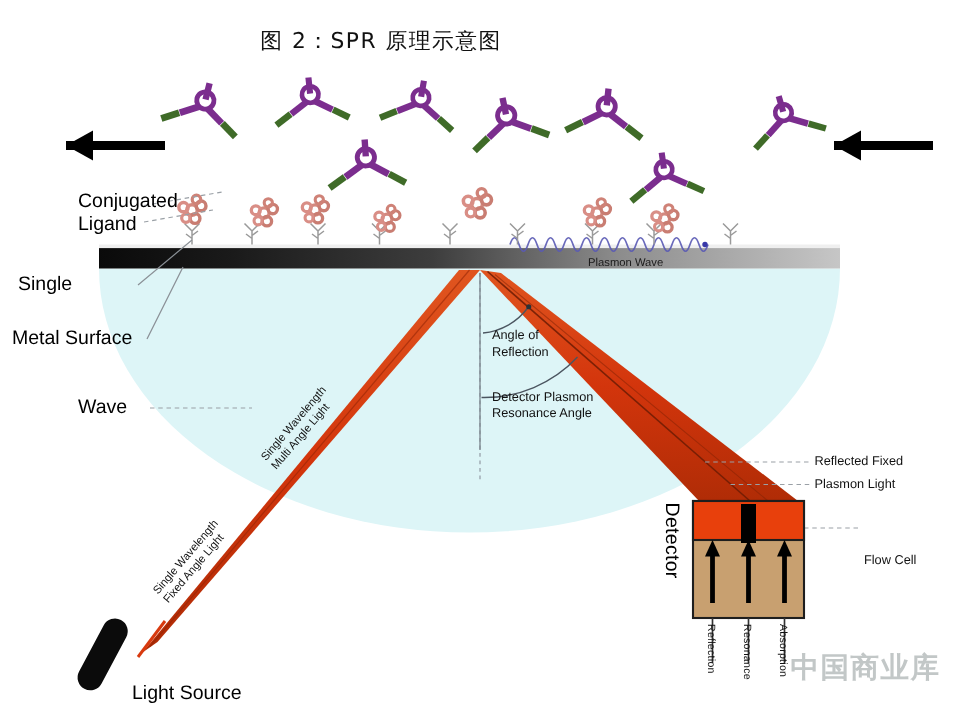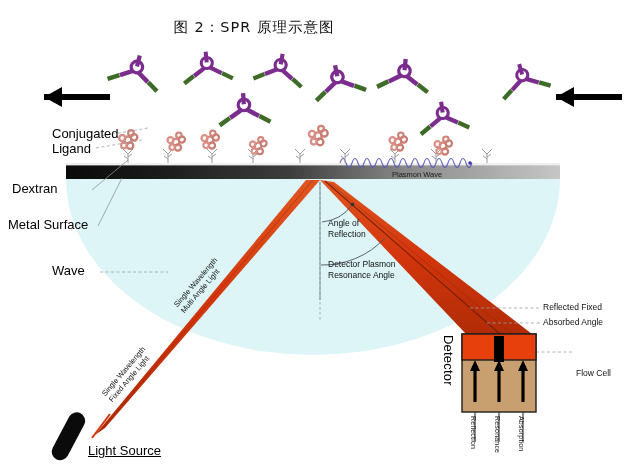--- a/index.html
+++ b/index.html
@@ -182,48 +182,49 @@
       </g>
       <line x1="475" y1="412" x2="475" y2="442" stroke="#333" stroke-width="1.1"></line>
       <line x1="499" y1="412" x2="499" y2="442" stroke="#333" stroke-width="1.1"></line>
       <line x1="523" y1="412" x2="523" y2="442" stroke="#333" stroke-width="1.1"></line>
     </g>
   </svg>
 
   <div class="abs lbl" style="left:8px;top:126px;text-align:left;margin-left:44px;">Conjugated
 Ligand</div>
 
-  <div class="abs lbl" style="left:12px;top:181px;">Dextran</div>
+  <div class="abs lbl" style="left:12px;top:181px;">Single</div>
 
   <div class="abs lbl" style="left:8px;top:217px;">Metal Surface</div>
 
   <div class="abs lbl" style="left:52px;top:263px;">Wave</div>
 
-  <div class="abs lbl" style="left:88px;top:443px;text-decoration:underline;">Light Source</div>
+  <div class="abs lbl" style="left:88px;top:454px;">Light Source</div>
 
   <div class="abs lbl-xs" style="left:392px;top:170px;color:#1a1a1a;font-size:7.5px;">Plasmon Wave</div>
 
   <div class="abs lbl-sm" style="left:328px;top:218px;">Angle of
 Reflection</div>
 
   <div class="abs lbl-sm" style="left:328px;top:259px;">Detector Plasmon
 Resonance Angle</div>
 
   <div class="abs rot-lbl" style="left:100px;top:392px;transform:rotate(-49.5deg);">Single Wavelength
 Fixed Angle Light</div>
 
   <div class="abs rot-lbl" style="left:172px;top:303px;transform:rotate(-49.5deg);">Single Wavelength
 Multi Angle Light</div>
 
   <div class="abs lbl-sm" style="left:543px;top:302px;">Reflected Fixed</div>
 
-  <div class="abs lbl-sm" style="left:543px;top:317px;">Absorbed Angle</div>
+  <div class="abs lbl-sm" style="left:543px;top:317px;">Plasmon Light</div>
 
   <div class="abs lbl-sm" style="left:576px;top:346px;margin-top:22px;">Flow Cell</div>
 
   <div class="abs" id="detector-word">Detector</div>
 
   <div class="abs vtxt" style="left:470px;top:416px;">Reflection</div>
   <div class="abs vtxt" style="left:494px;top:416px;">Resonance</div>
   <div class="abs vtxt" style="left:518px;top:416px;">Absorption</div>
 
+  <div class="abs" id="watermark2">中国商业库</div>
 
 </div>
 
 </body></html>

